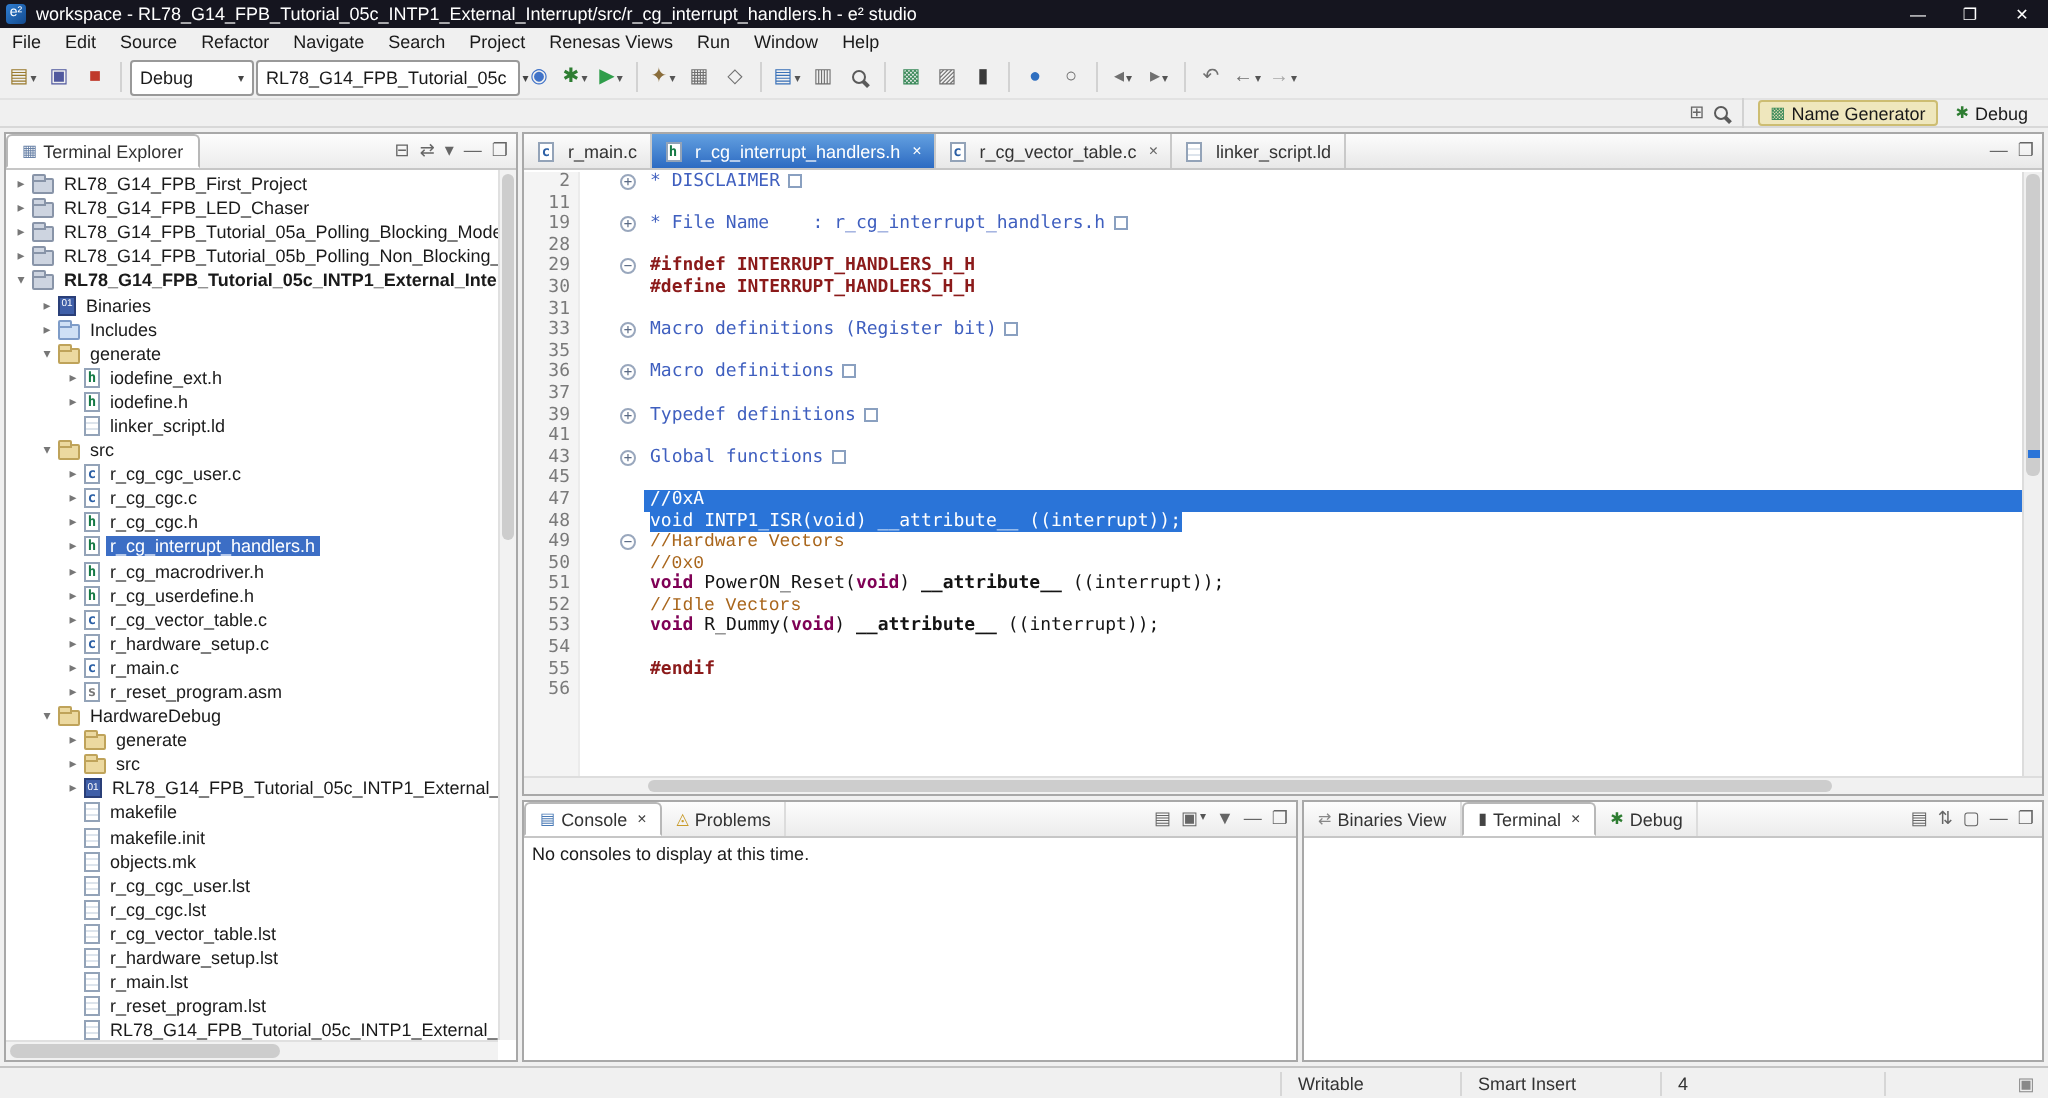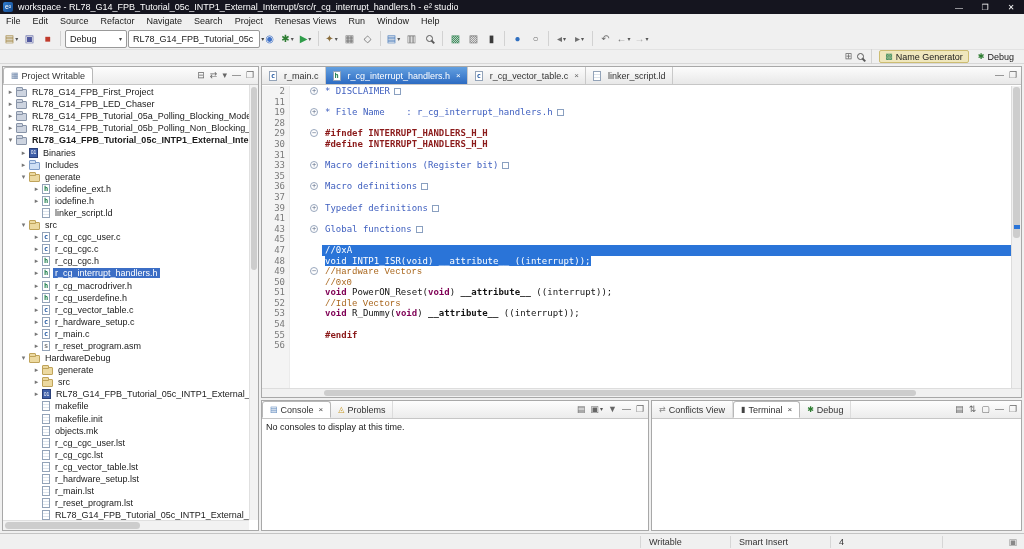--- a/index.html
+++ b/index.html
@@ -256,21 +256,21 @@
     </span>
 </div>
 
 <div class="main">
 
   <div class="panel" id="pe">
     <div class="view-tabs">
       <span id="pe-tab-host" style="display:flex;">
           <div class="view-tab active">
             <span class="vt-icon" style="color: rgb(106, 131, 168); font-size: 8px;">▦</span>
-            <span class="vt-label">Project Writable</span>
+            <span class="vt-label">Terminal Explorer</span>
           </div>
         </span>
       <span class="view-icons" id="pe-icons">
           <span class="v-icon">⊟</span>
           <span class="v-icon">⇄</span>
           <span class="v-icon">▾</span>
           <span class="v-icon">—</span>
           <span class="v-icon">❐</span>
         </span>
     </div>
@@ -627,21 +627,21 @@
         </div>
         <div class="panel-body">
           <span>No consoles to display at this time.</span>
         </div>
       </div>
       <div class="panel" id="rightpanel">
         <div class="view-tabs">
           <span id="right-tab-host" style="display:flex;">
               <div class="view-tab">
                 <span class="vt-icon" style="color: rgb(136, 136, 136); font-size: 8px;">⇄</span>
-                <span class="vt-label">Conflicts View</span>
+                <span class="vt-label">Binaries View</span>
               </div>
               <div class="view-tab active">
                 <span class="vt-icon" style="color: rgb(68, 68, 68); font-size: 8px;">▮</span>
                 <span class="vt-label">Terminal</span>
                 <span class="vt-close">×</span>
               </div>
               <div class="view-tab">
                 <span class="vt-icon" style="color: rgb(46, 125, 50); font-size: 8px;">✱</span>
                 <span class="vt-label">Debug</span>
               </div>

